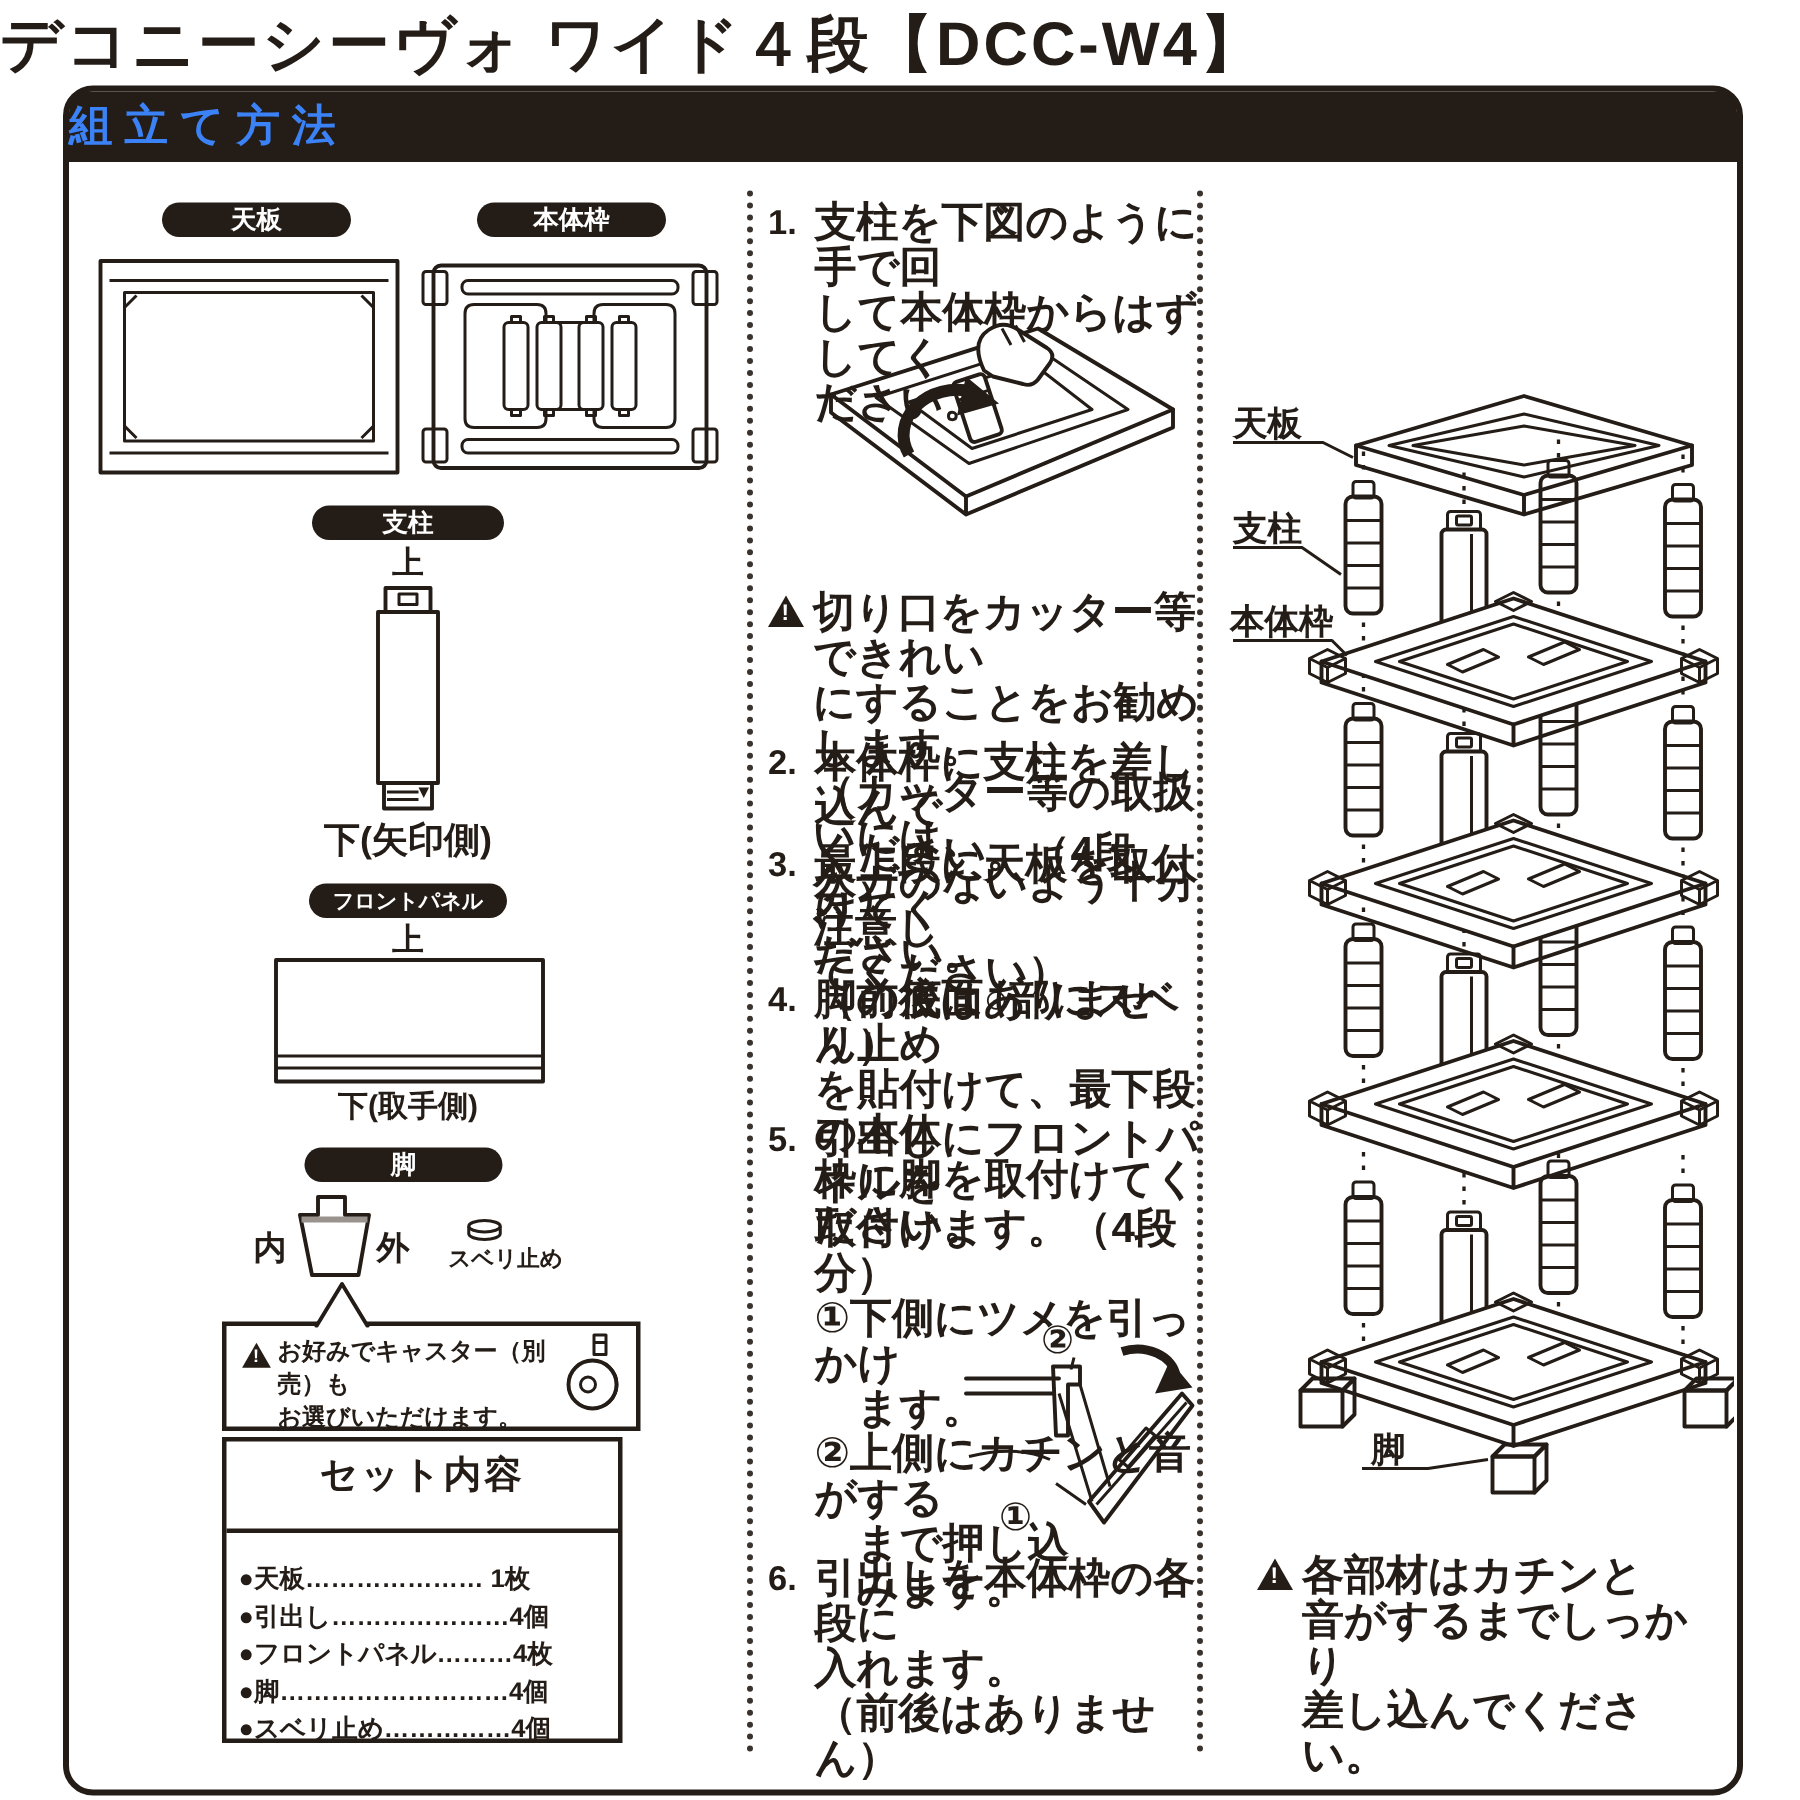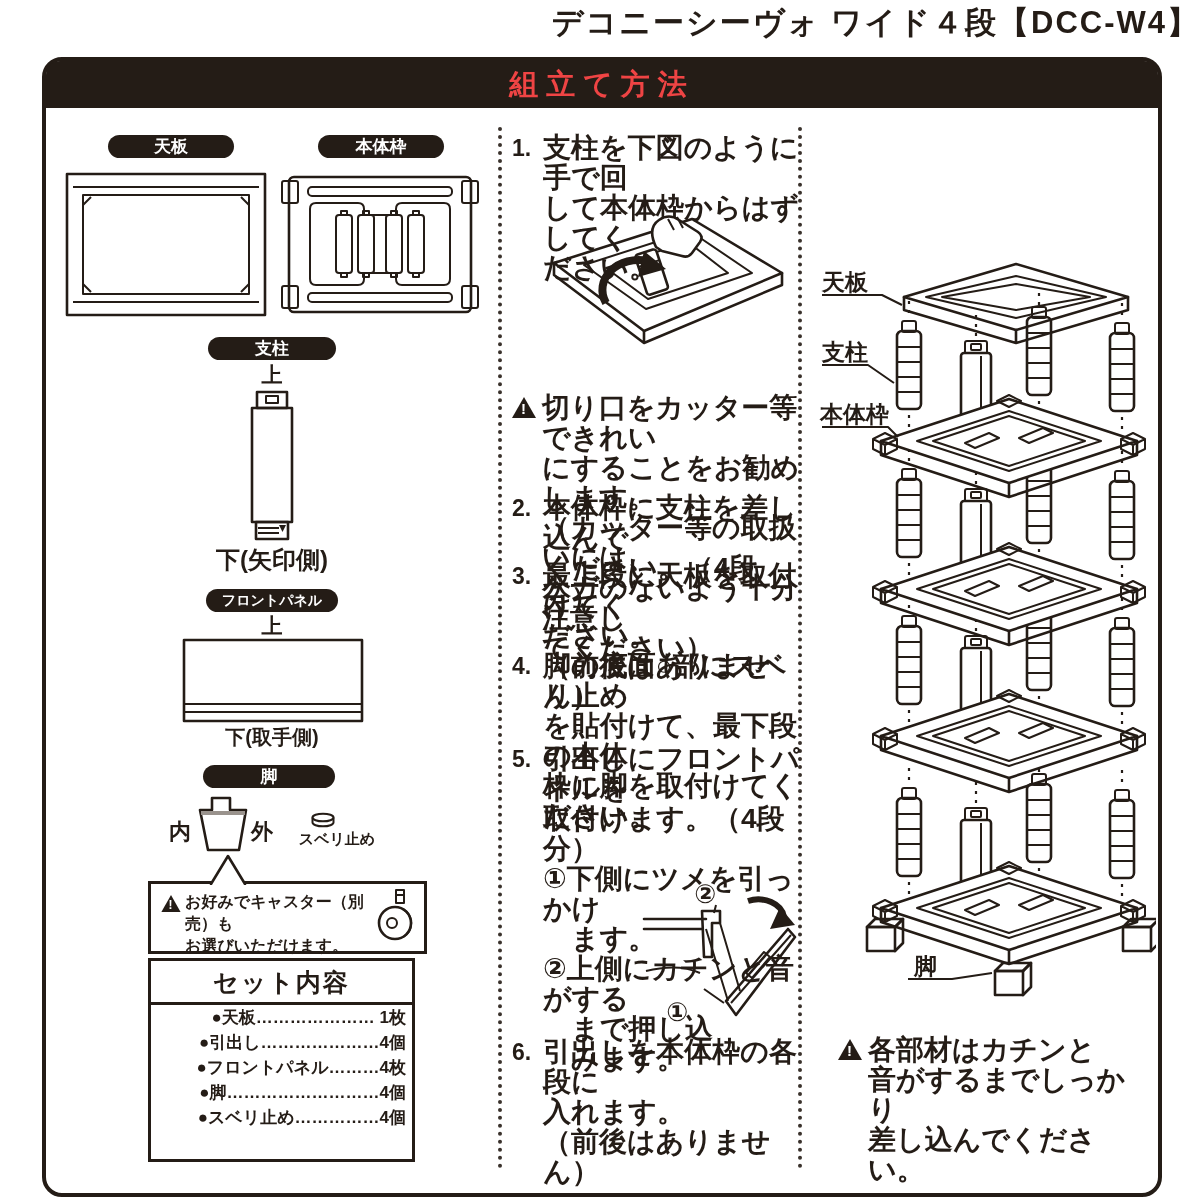--- a/index.html
+++ b/index.html
@@ -1,24 +1,24 @@
 <!DOCTYPE html>
 <html><head>
 <meta charset="utf-8">
 <style>
   html,body{margin:0;padding:0;background:#fff;}
   .page{position:relative;width:1200px;height:1200px;background:#fff;overflow:hidden;
         font-family:"Liberation Sans","DejaVu Sans",sans-serif;color:#241c16;}
   .abs{position:absolute;}
-  .page-title{position:absolute;left:0;top:2px;width:1200px;text-align:right;
-      font-size:31px;font-weight:bold;letter-spacing:2px;}
+  .page-title{position:absolute;left:0;top:2px;width:1200px;text-align:left;
+      font-size:41px;font-weight:bold;letter-spacing:2px;}
   .mainbox{position:absolute;left:42px;top:57px;width:1112px;height:1132px;
       border:4px solid #241c16;border-radius:20px;background:#fff;}
   .headerbar{position:absolute;left:0;top:0;width:100%;height:47px;background:#241c16;
-      border-radius:14px 14px 0 0;color:#ef4444;text-align:center;font-size:29px;font-weight:bold;
+      border-radius:14px 14px 0 0;color:#3b82f6;font-size:29px;font-weight:bold;
       letter-spacing:8px;line-height:46px;}
   .vsep{position:absolute;top:66px;height:1042px;width:0;border-left:4px dotted #3a322c;}
   .pill{position:absolute;background:#241c16;color:#fff;border-radius:13px;text-align:center;
       font-weight:bold;font-size:17px;line-height:23px;height:23px;}
   .pill.small{font-size:14px;}
   .lbl{position:absolute;font-weight:bold;text-align:center;}
   svg{display:block;}
   .ln{stroke:#241c16;stroke-width:2.6;fill:none;stroke-linejoin:round;stroke-linecap:round;}
   .ln2{stroke:#241c16;stroke-width:2;fill:none;stroke-linejoin:round;}
   .fillw{fill:#fff;stroke:#241c16;stroke-width:2.6;stroke-linejoin:round;}
@@ -31,23 +31,23 @@
   .wicon{display:inline-block;width:0;height:0;border-left:12px solid transparent;
       border-right:12px solid transparent;border-bottom:21px solid #241c16;position:relative;
       margin-right:6px;margin-top:4px;flex:none;}
   .wicon:after{content:"!";position:absolute;left:-3px;top:2px;width:6px;color:#fff;
       font-size:15px;font-weight:bold;line-height:20px;}
   .callout{position:absolute;left:102px;top:820px;width:261px;height:60px;border:3px solid #241c16;
       background:#fff;display:flex;align-items:flex-start;padding:7px 4px 0 8px;box-sizing:content-box;}
   .callout .wicon{transform:scale(.8);margin-top:2px;margin-right:2px;}
   .callout .note-body{font-size:16px;line-height:22px;}
   .setbox{position:absolute;left:102px;top:897px;width:261px;height:198px;border:3px solid #241c16;background:#fff;}
-  .setbox .sb-title{font-size:25px;font-weight:bold;text-align:center;padding:5px 0 3px 0;
+  .setbox .sb-title{font-size:25px;font-weight:bold;text-align:center;padding:5px 0 20px 0;
       border-bottom:3px solid #241c16;letter-spacing:2px;}
-  .setbox ul{list-style:none;margin:0;padding:0 6px 0 8px;text-align:right;}
+  .setbox ul{list-style:none;margin:0;padding:18px 6px 0 8px;}
   .setbox li{font-size:17px;font-weight:bold;line-height:25px;white-space:nowrap;}
   .circnum{position:absolute;font-family:"DejaVu Sans",sans-serif;font-size:26px;font-weight:bold;}
   .rlabel{position:absolute;font-size:23px;font-weight:bold;}
 </style>
 </head>
 <body>
 
 <div class="page">
 
   <div class="page-title">デコニーシーヴォ ワイド４段【DCC-W4】</div>

